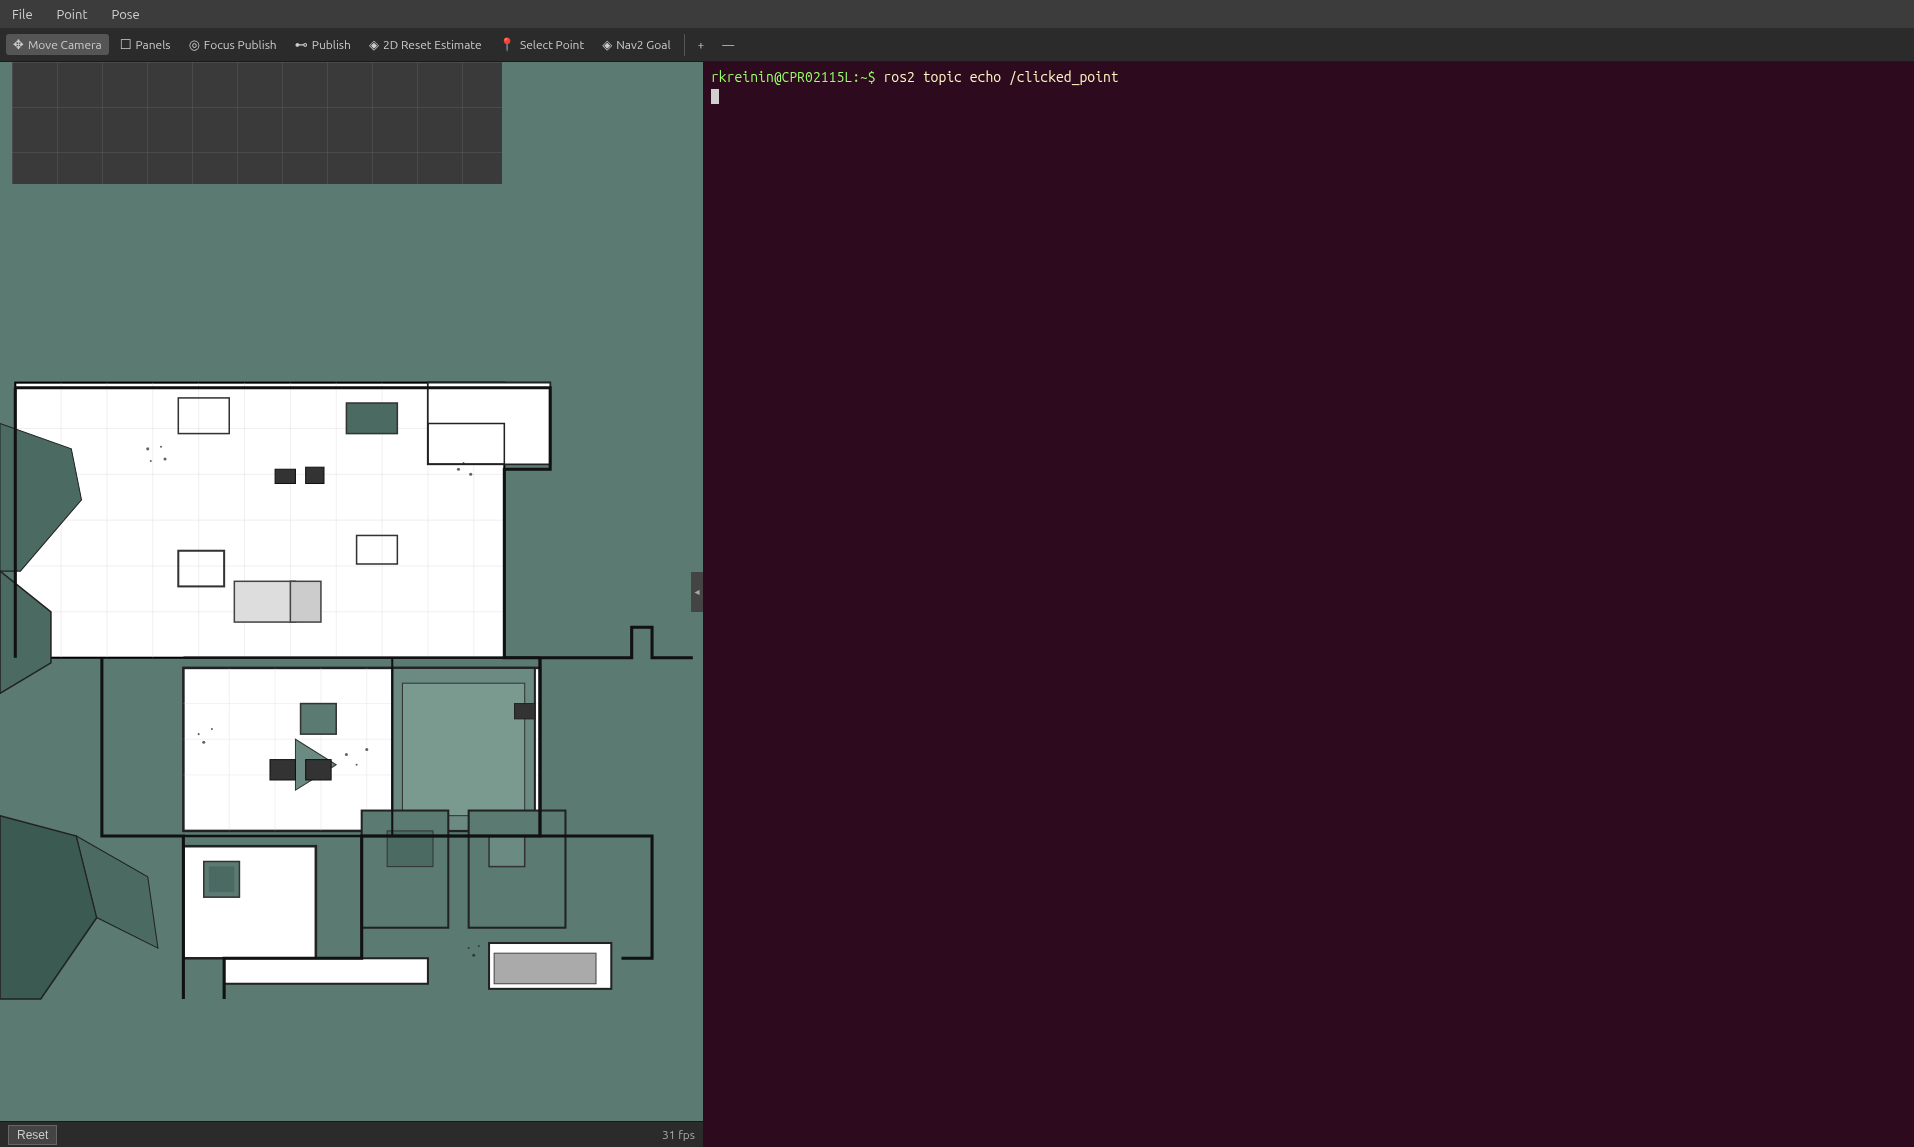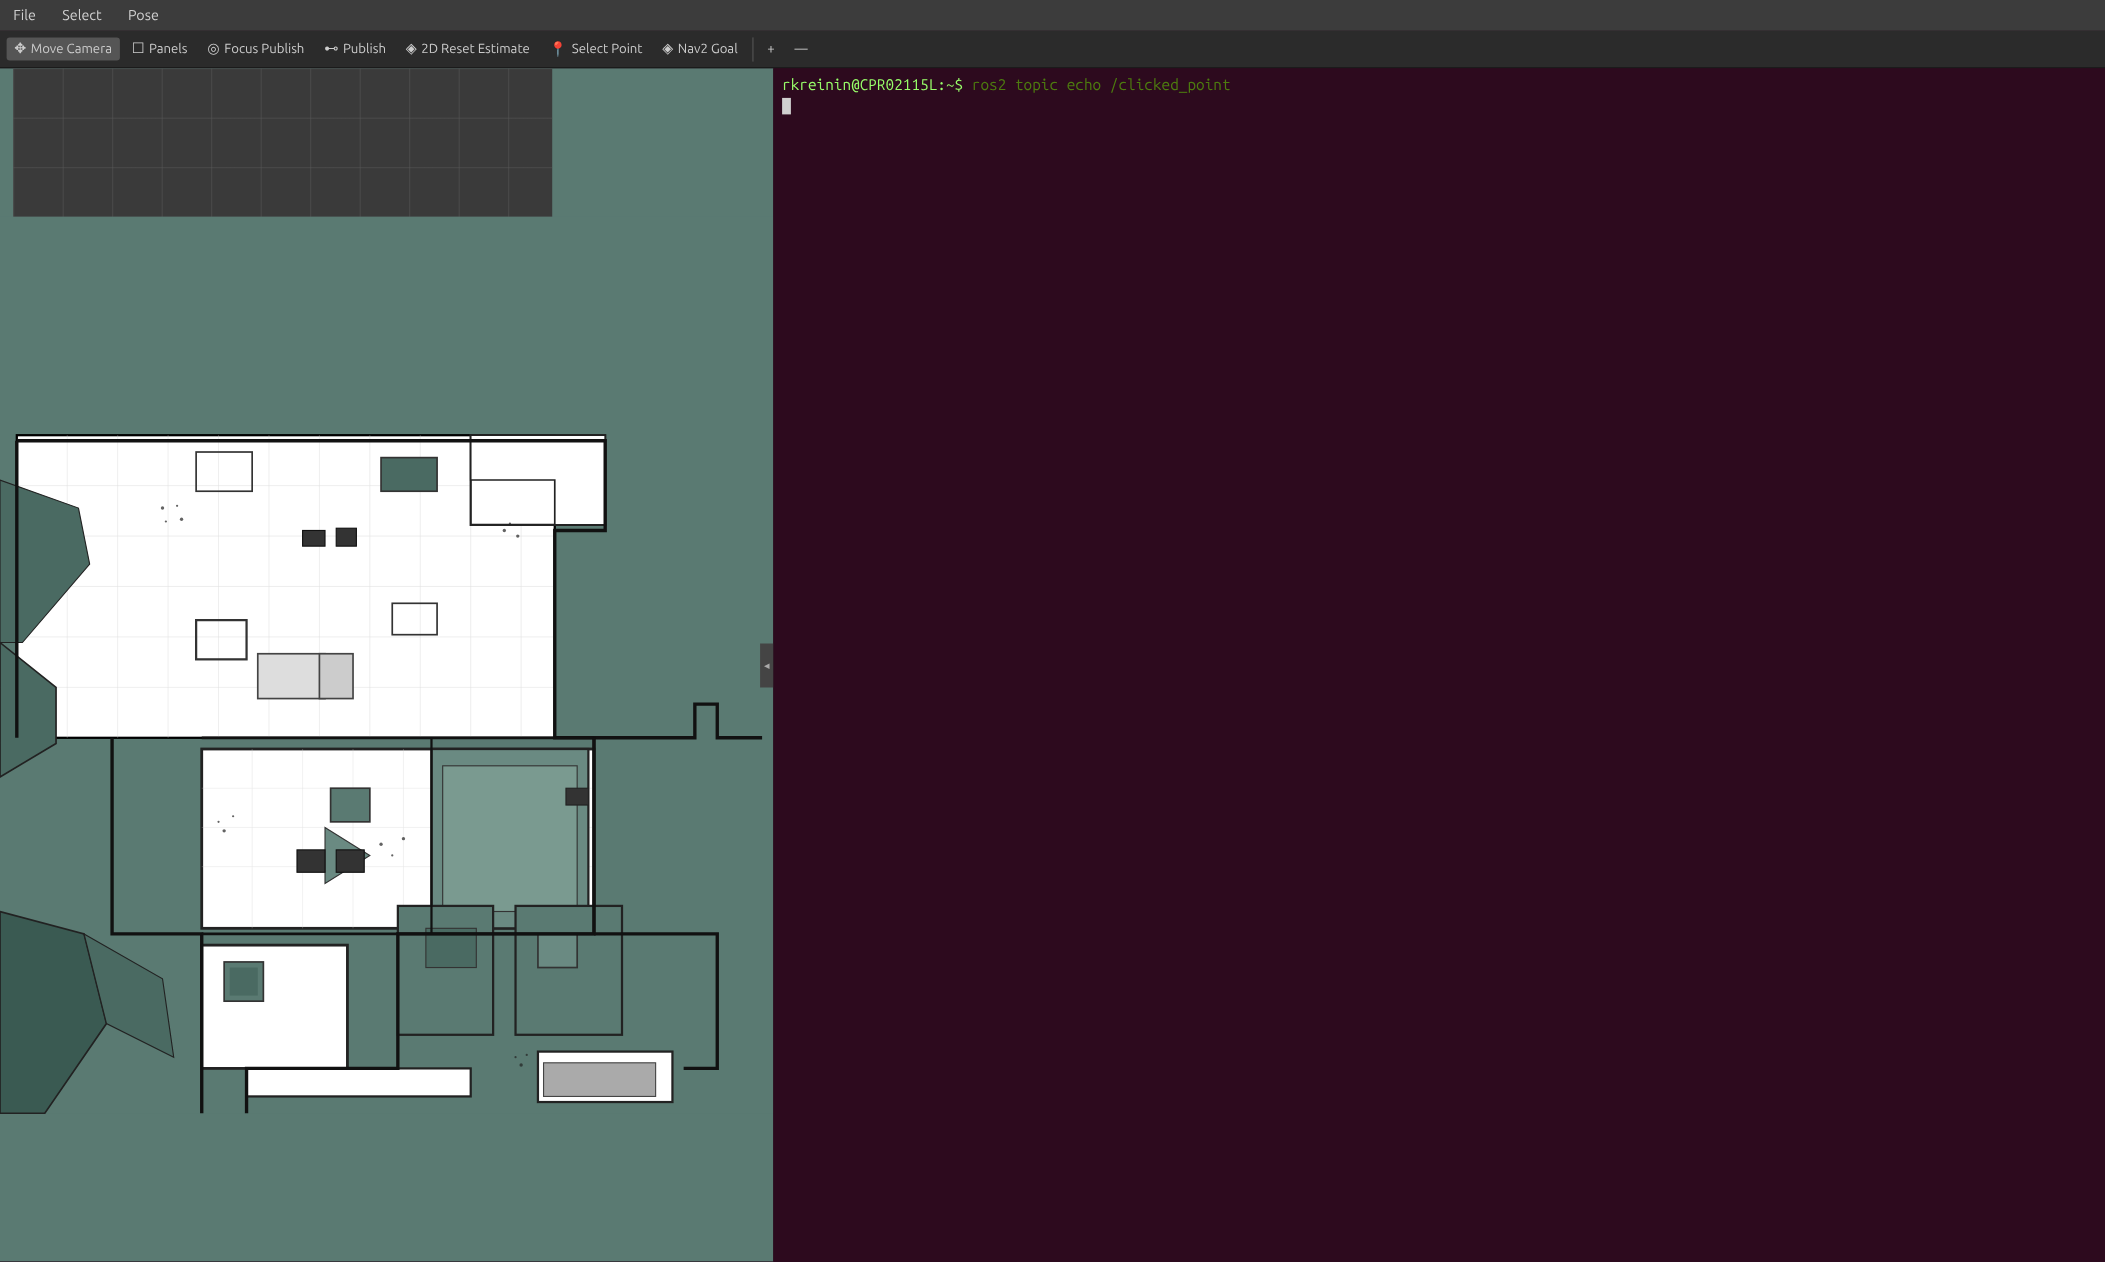--- a/index.html
+++ b/index.html
@@ -171,21 +171,21 @@
       top: 0; left: 0;
       width: 100%;
       height: 100%;
     }
   </style>
 </head>
 <body>
 
 <div id="menubar">
   <span class="menu-item">File</span>
-  <span class="menu-item">Select</span>
+  <span class="menu-item">Point</span>
   <span class="menu-item">Pose</span>
 </div>
 
 <div id="toolbar">
   <div class="toolbar-btn active">
     <span class="icon">✥</span>
     <span>Move Camera</span>
   </div>
   <div class="toolbar-btn">
     <span class="icon">☐</span>
@@ -335,26 +335,30 @@
         <line x1="180" y1="465" x2="530" y2="465" stroke="#111" stroke-width="2.5"></line>
         <line x1="385" y1="465" x2="385" y2="640" stroke="#111" stroke-width="2"></line>
         <line x1="530" y1="465" x2="530" y2="640" stroke="#111" stroke-width="2.5"></line>
         <line x1="355" y1="640" x2="530" y2="640" stroke="#111" stroke-width="2.5"></line>
         <line x1="180" y1="640" x2="355" y2="640" stroke="#111" stroke-width="2.5"></line>
       </svg>
 
       <div class="collapse-handle">◂</div>
     </div>
 
+    <div id="rviz-statusbar">
+      <button style="background:#444; color:#ccc; border:1px solid #666; padding:2px 8px; cursor:pointer; font-size:12px;">Reset</button>
+      <span>31 fps</span>
+    </div>
   </div>
 
   <div id="terminal-panel">
     <div style="padding-top: 2px;">
       <span class="terminal-prompt">
         <span>rkreinin@CPR02115L</span><span style="color:#98ff6a;">:~$</span>
-        <span style="color:#4d7c0f;"> ros2 topic echo /clicked_point</span>
+        <span style="color:#fef9c3;"> ros2 topic echo /clicked_point</span>
       </span>
       <br>
       <span class="terminal-cursor"></span>
     </div>
   </div>
 
 </div>
 
 </body></html>

